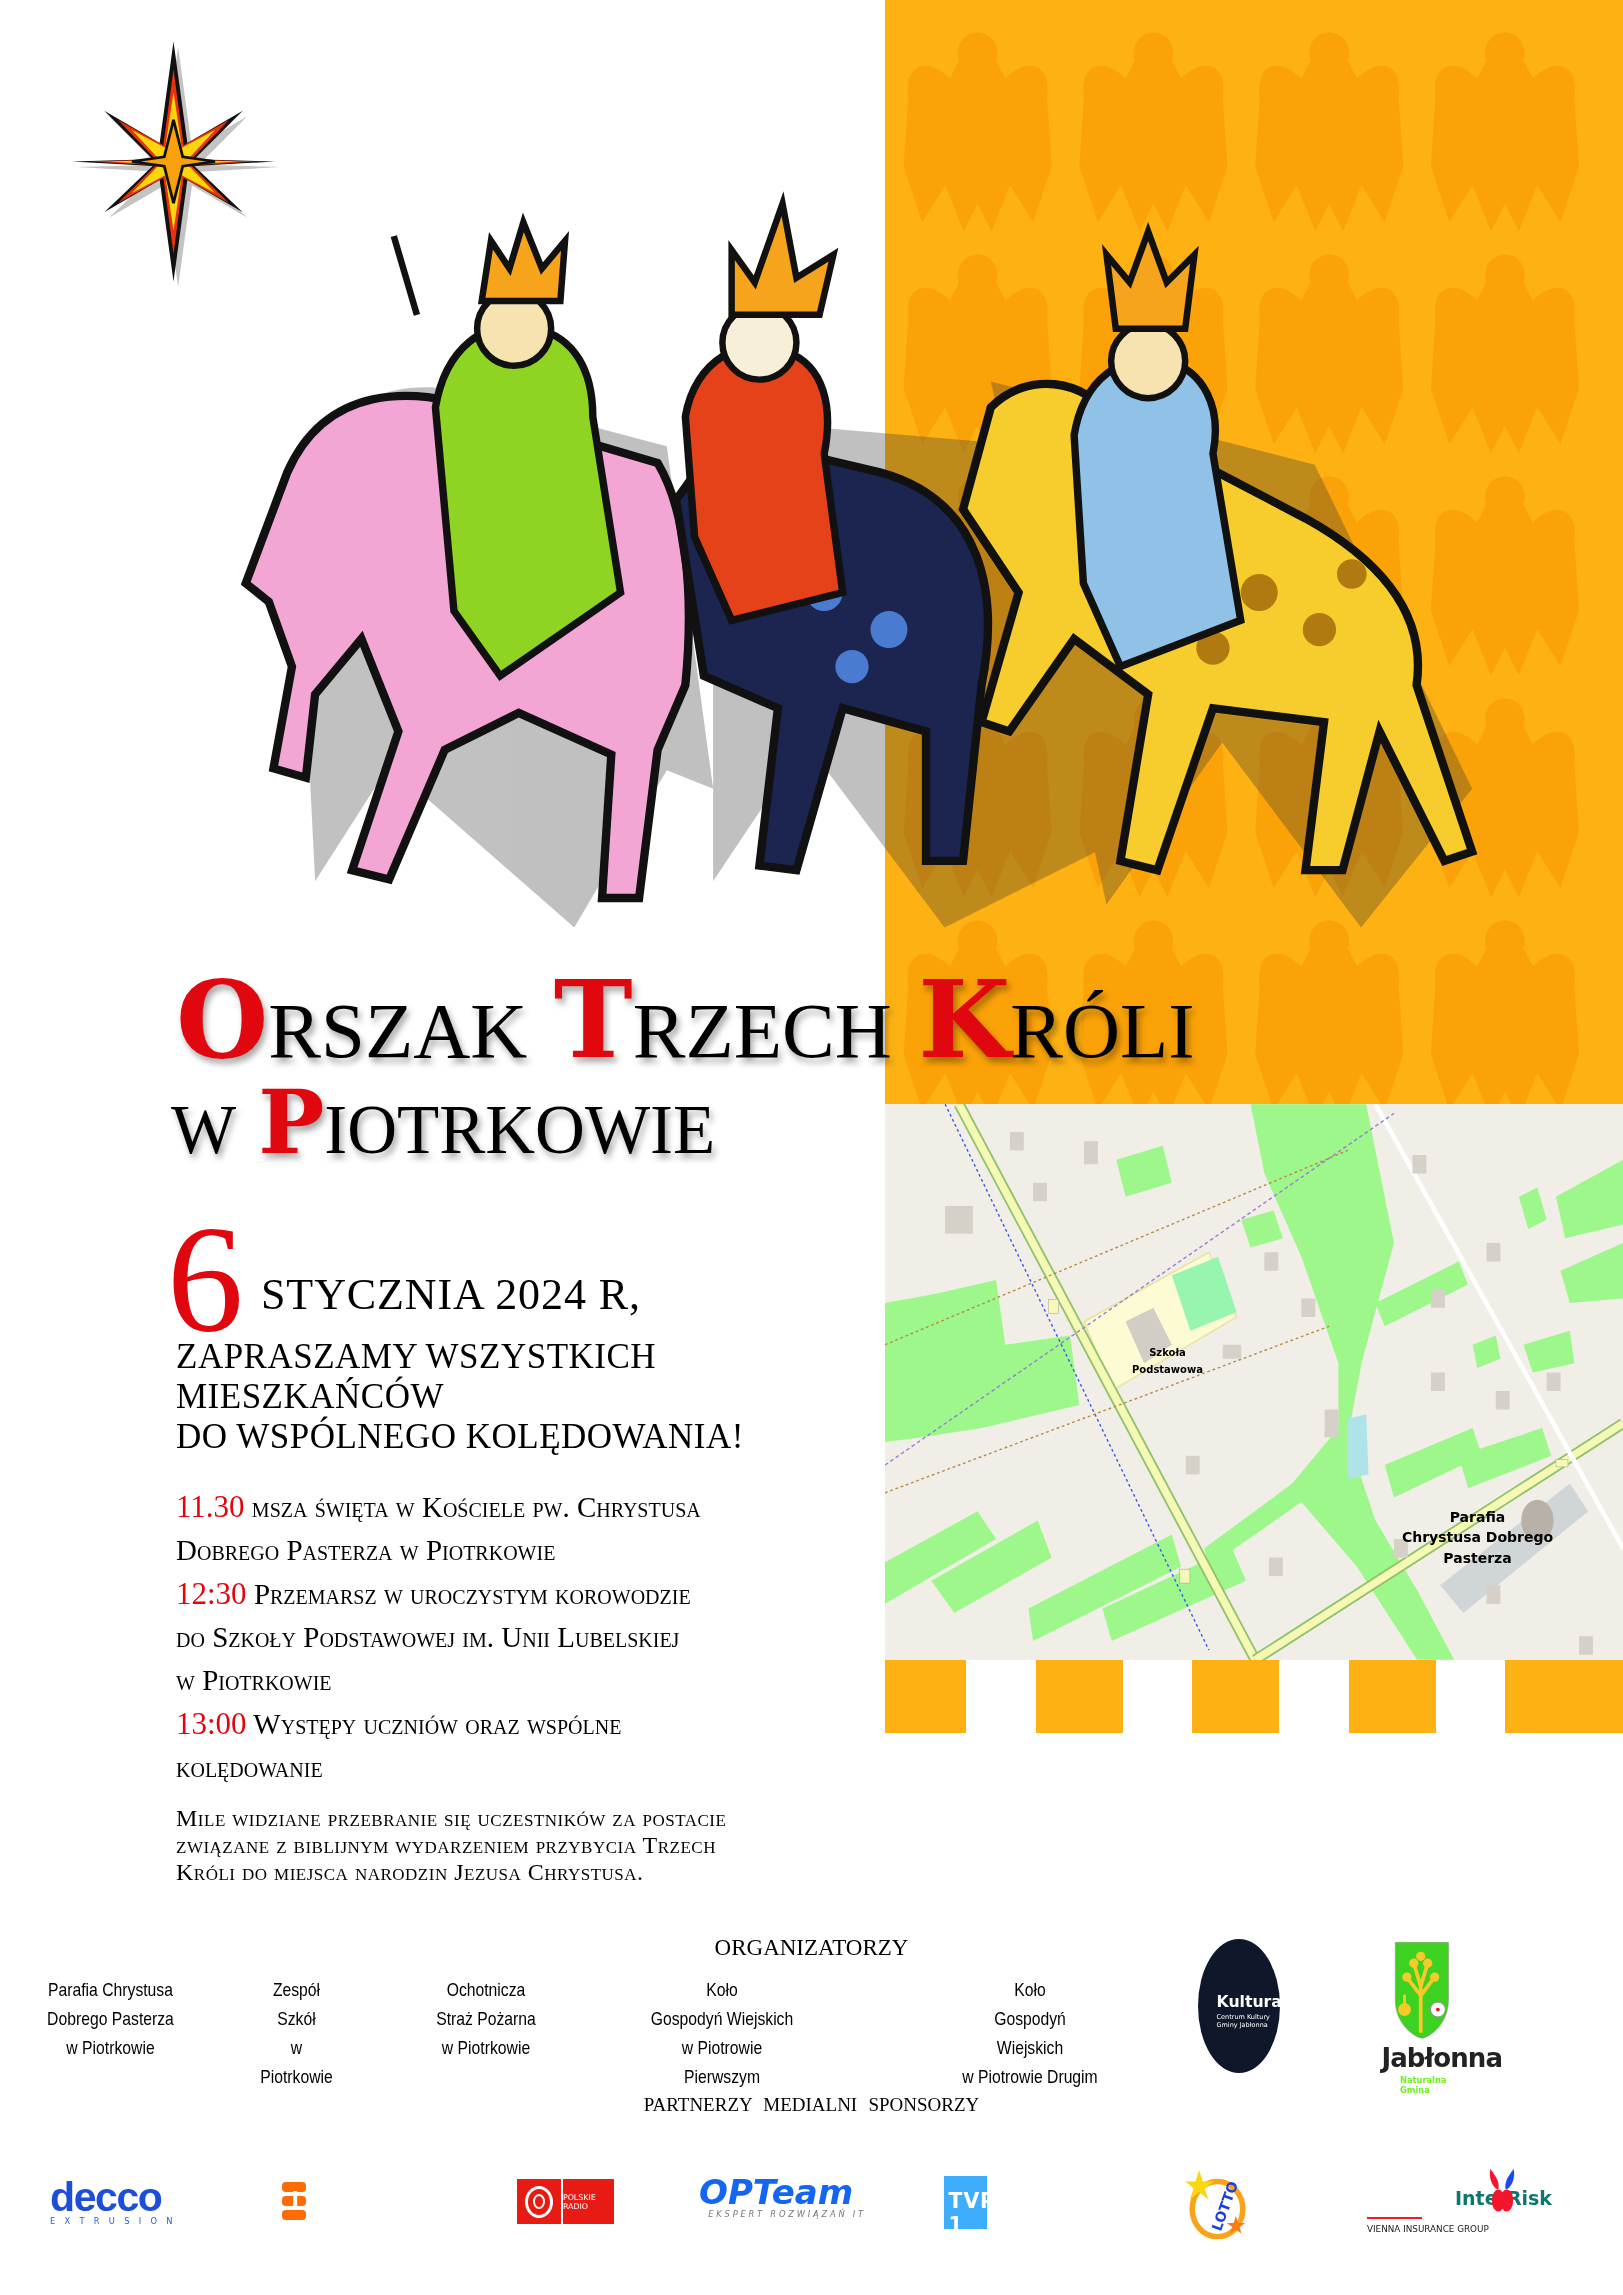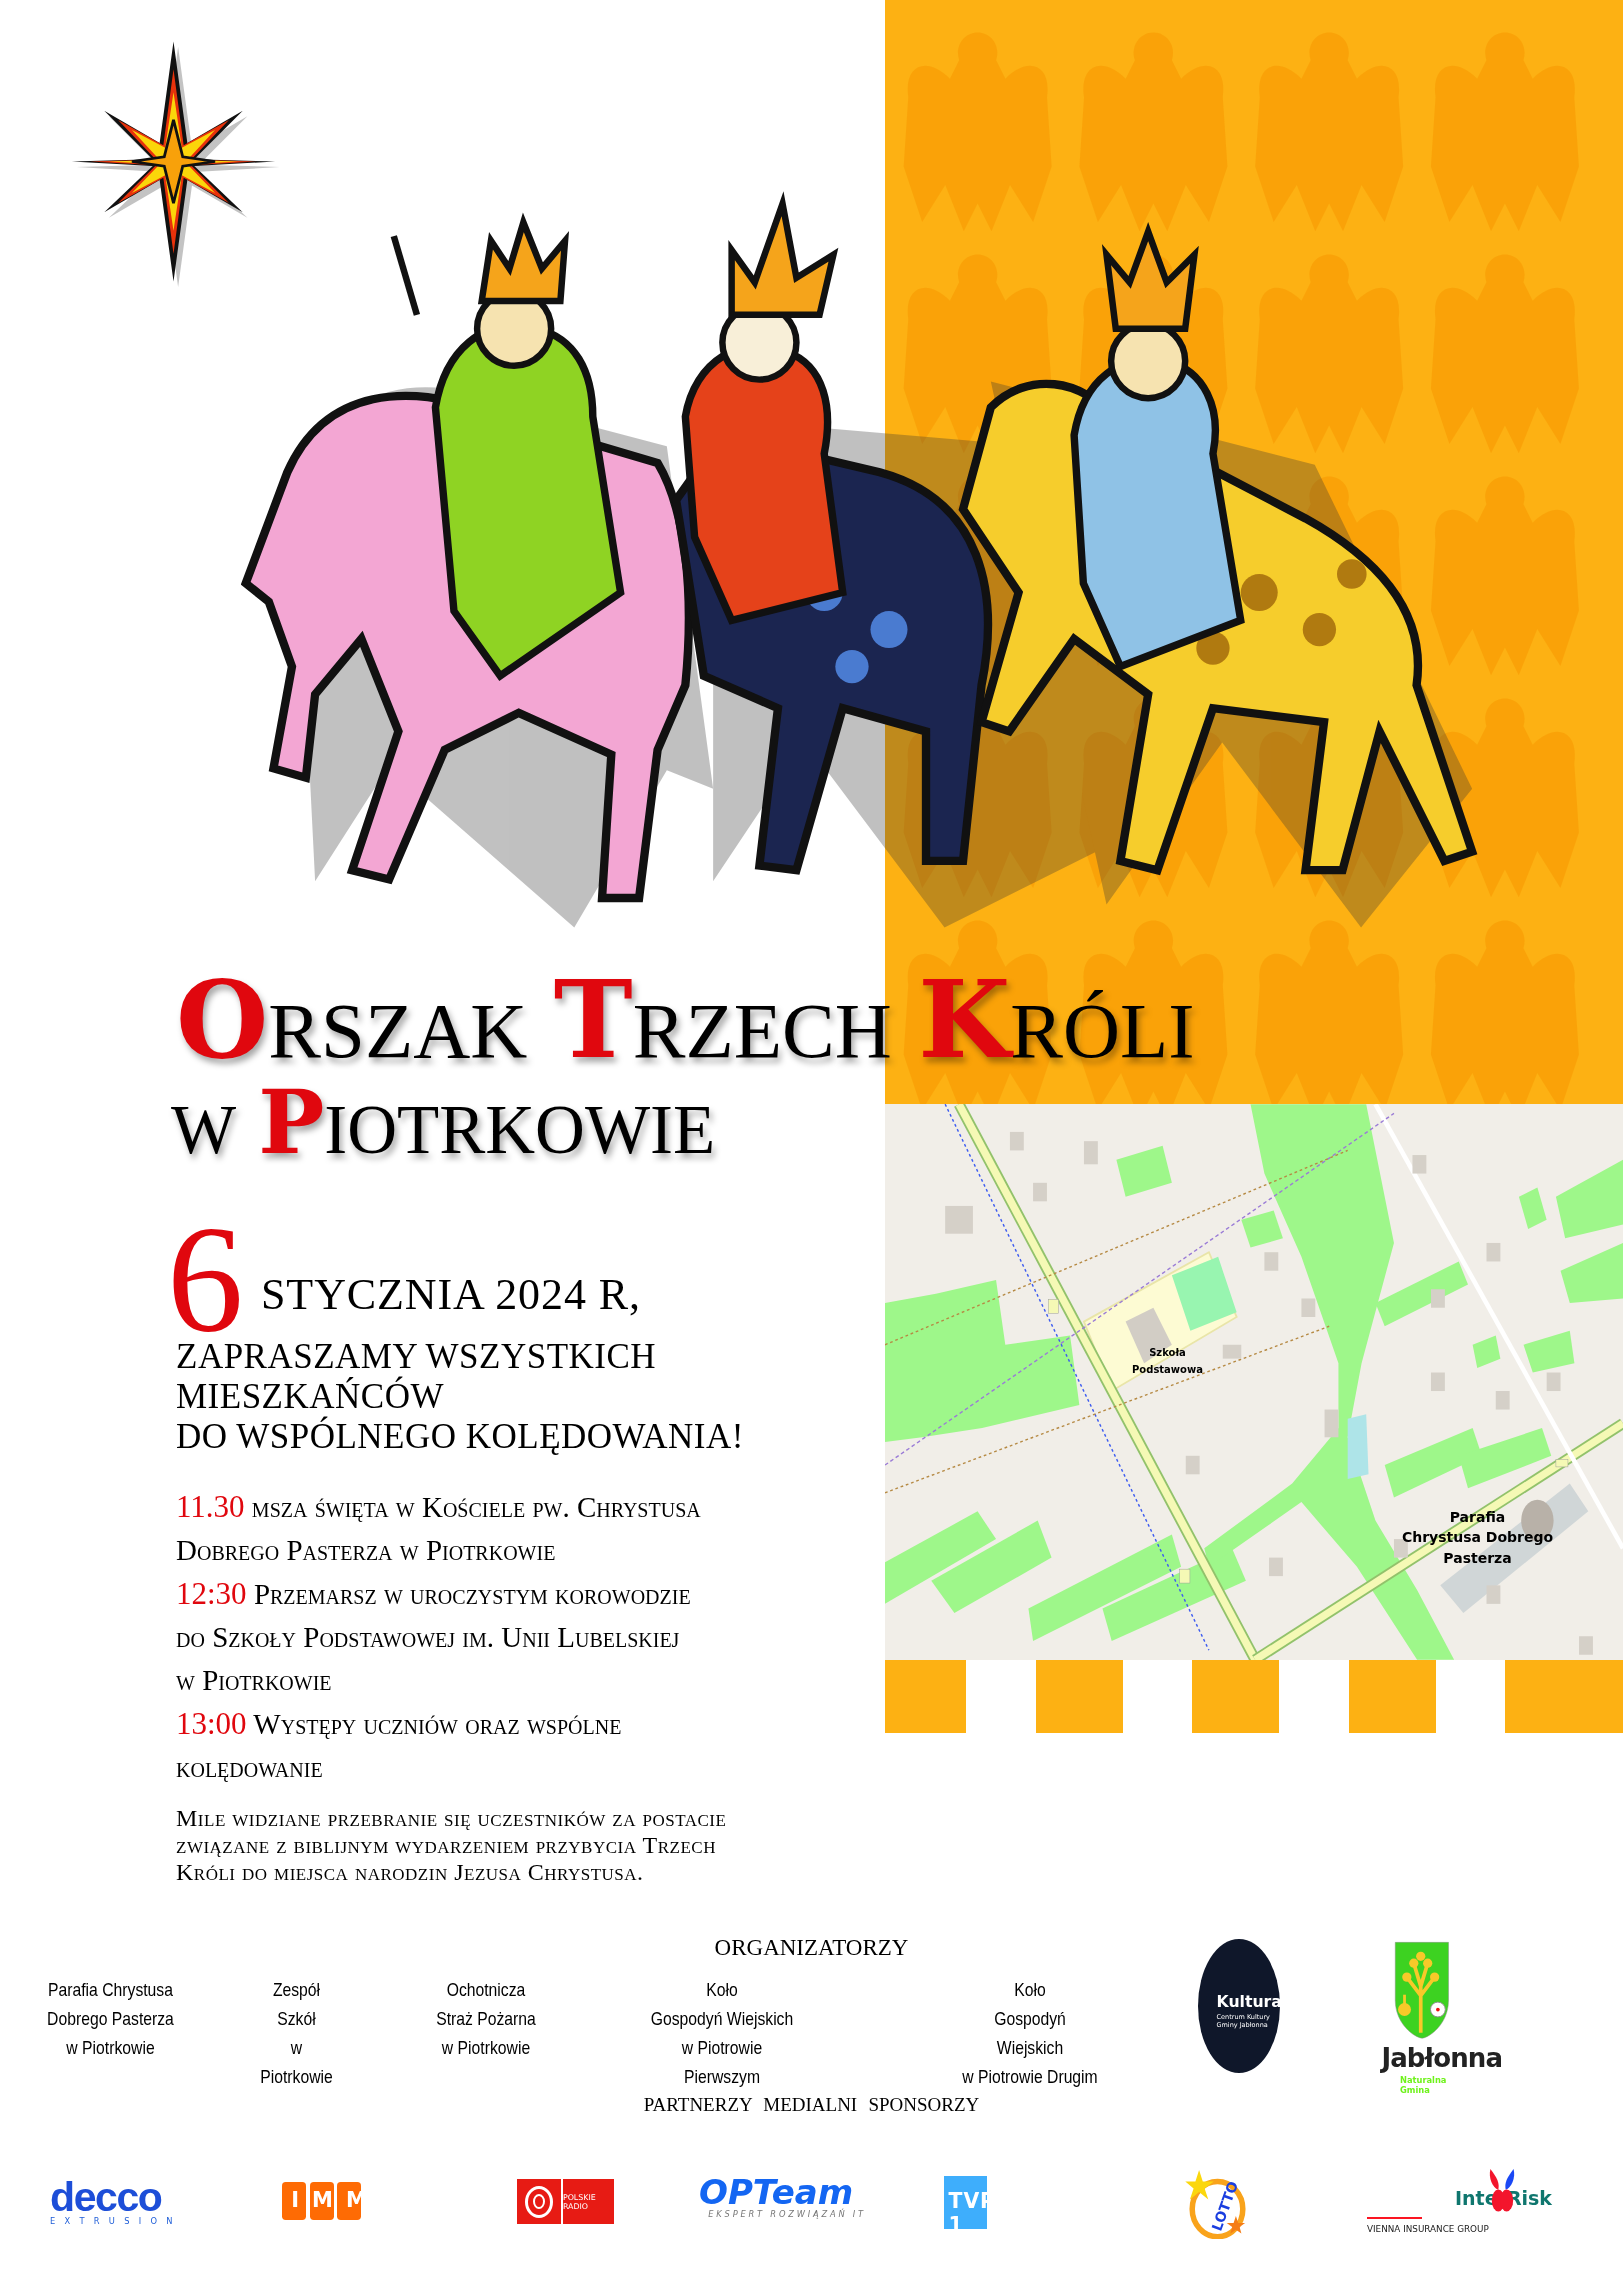--- a/index.html
+++ b/index.html
@@ -303,21 +303,21 @@
   <div style="position:absolute;left:-4.6px;top:103px;font-family:'DejaVu Sans',sans-serif;font-weight:bold;font-size:26px;color:#222;letter-spacing:-0.9px;">Jabłonna</div>
   <div style="position:absolute;left:14px;top:135px;font-family:'DejaVu Sans',sans-serif;font-size:8.3px;color:#6ef21a;font-weight:bold;">Naturalna Gmina</div>
 </div>
 
 <div id="partners" class="abs">PARTNERZY MEDIALNI  SPONSORZY</div>
 
 <div class="logo" style="left:50px;top:2179px;width:153px;">
   <div style="font-family:Liberation Sans, sans-serif;font-weight:bold;font-size:41px;color:#1d4ed8;line-height:37px;letter-spacing:-1.4px;">decco</div>
   <div style="font-family:'DejaVu Sans',sans-serif;font-size:8.3px;color:#1f5ed8;letter-spacing:9.3px;">EXTRUSION</div>
 </div>
-<div class="logo" style="left:282px;top:2182px;height:38px;display:flex;gap:3.7px;">
+<div class="logo" style="left:282px;top:2182px;height:38px;display:flex;gap:3.7px;flex-direction:column;">
   <div style="width:24px;height:38px;background:#fe6b04;border-radius:3.7px;"></div>
   <div style="width:24px;height:38px;background:#fe6b04;border-radius:3.7px;"></div>
   <div style="width:24px;height:38px;background:#fe6b04;border-radius:3.7px;"></div>
   <div style="position:absolute;left:0;top:5.6px;width:83px;text-align:center;color:#fff;font-family:'DejaVu Sans',sans-serif;font-weight:bold;font-size:21px;letter-spacing:13px;padding-left:9.3px;">IMM</div>
 </div>
 <div class="logo" style="left:500px;top:2179px;width:97px;height:45px;display:flex;padding-left:17px;">
   <div style="width:44px;height:45px;background:#e71b14;display:flex;align-items:center;justify-content:center;">
     <div style="width:28px;height:32px;border-radius:50%;border:3.7px solid #fff;box-sizing:border-box;display:flex;align-items:center;justify-content:center;">
         <div style="width:12px;height:15px;border-radius:50%;border:2.8px solid #fff;box-sizing:border-box;"></div>
       </div>

